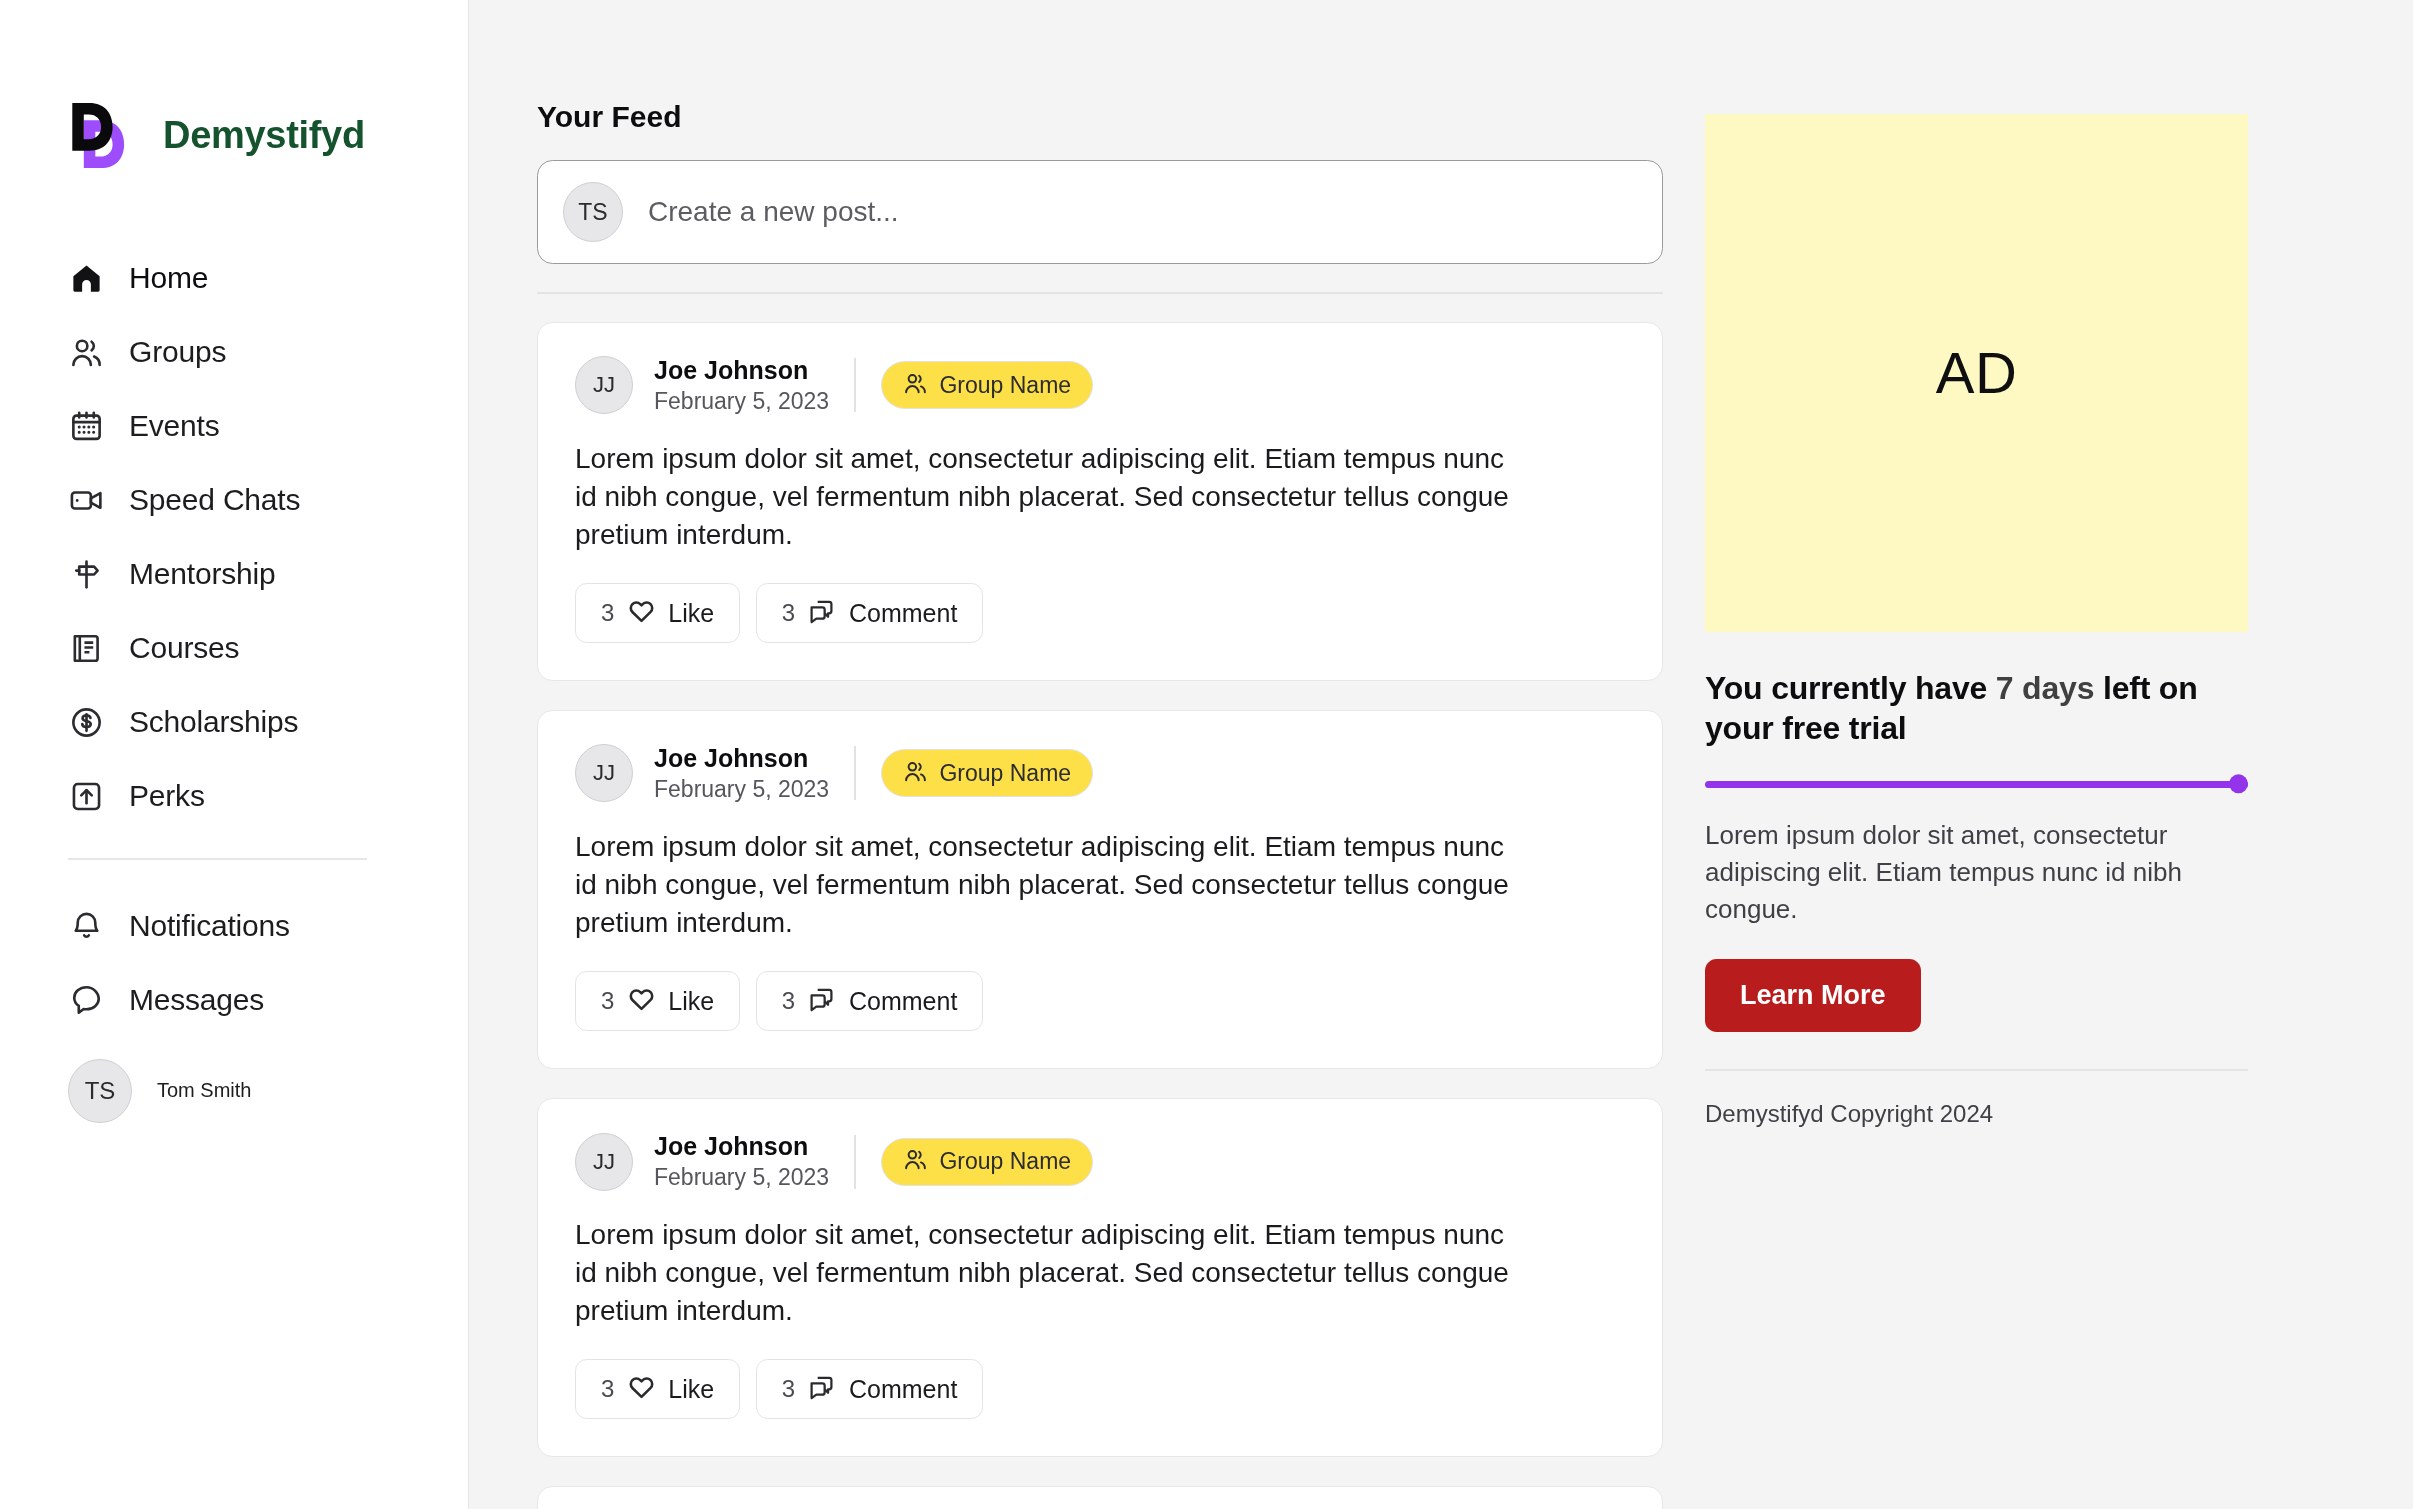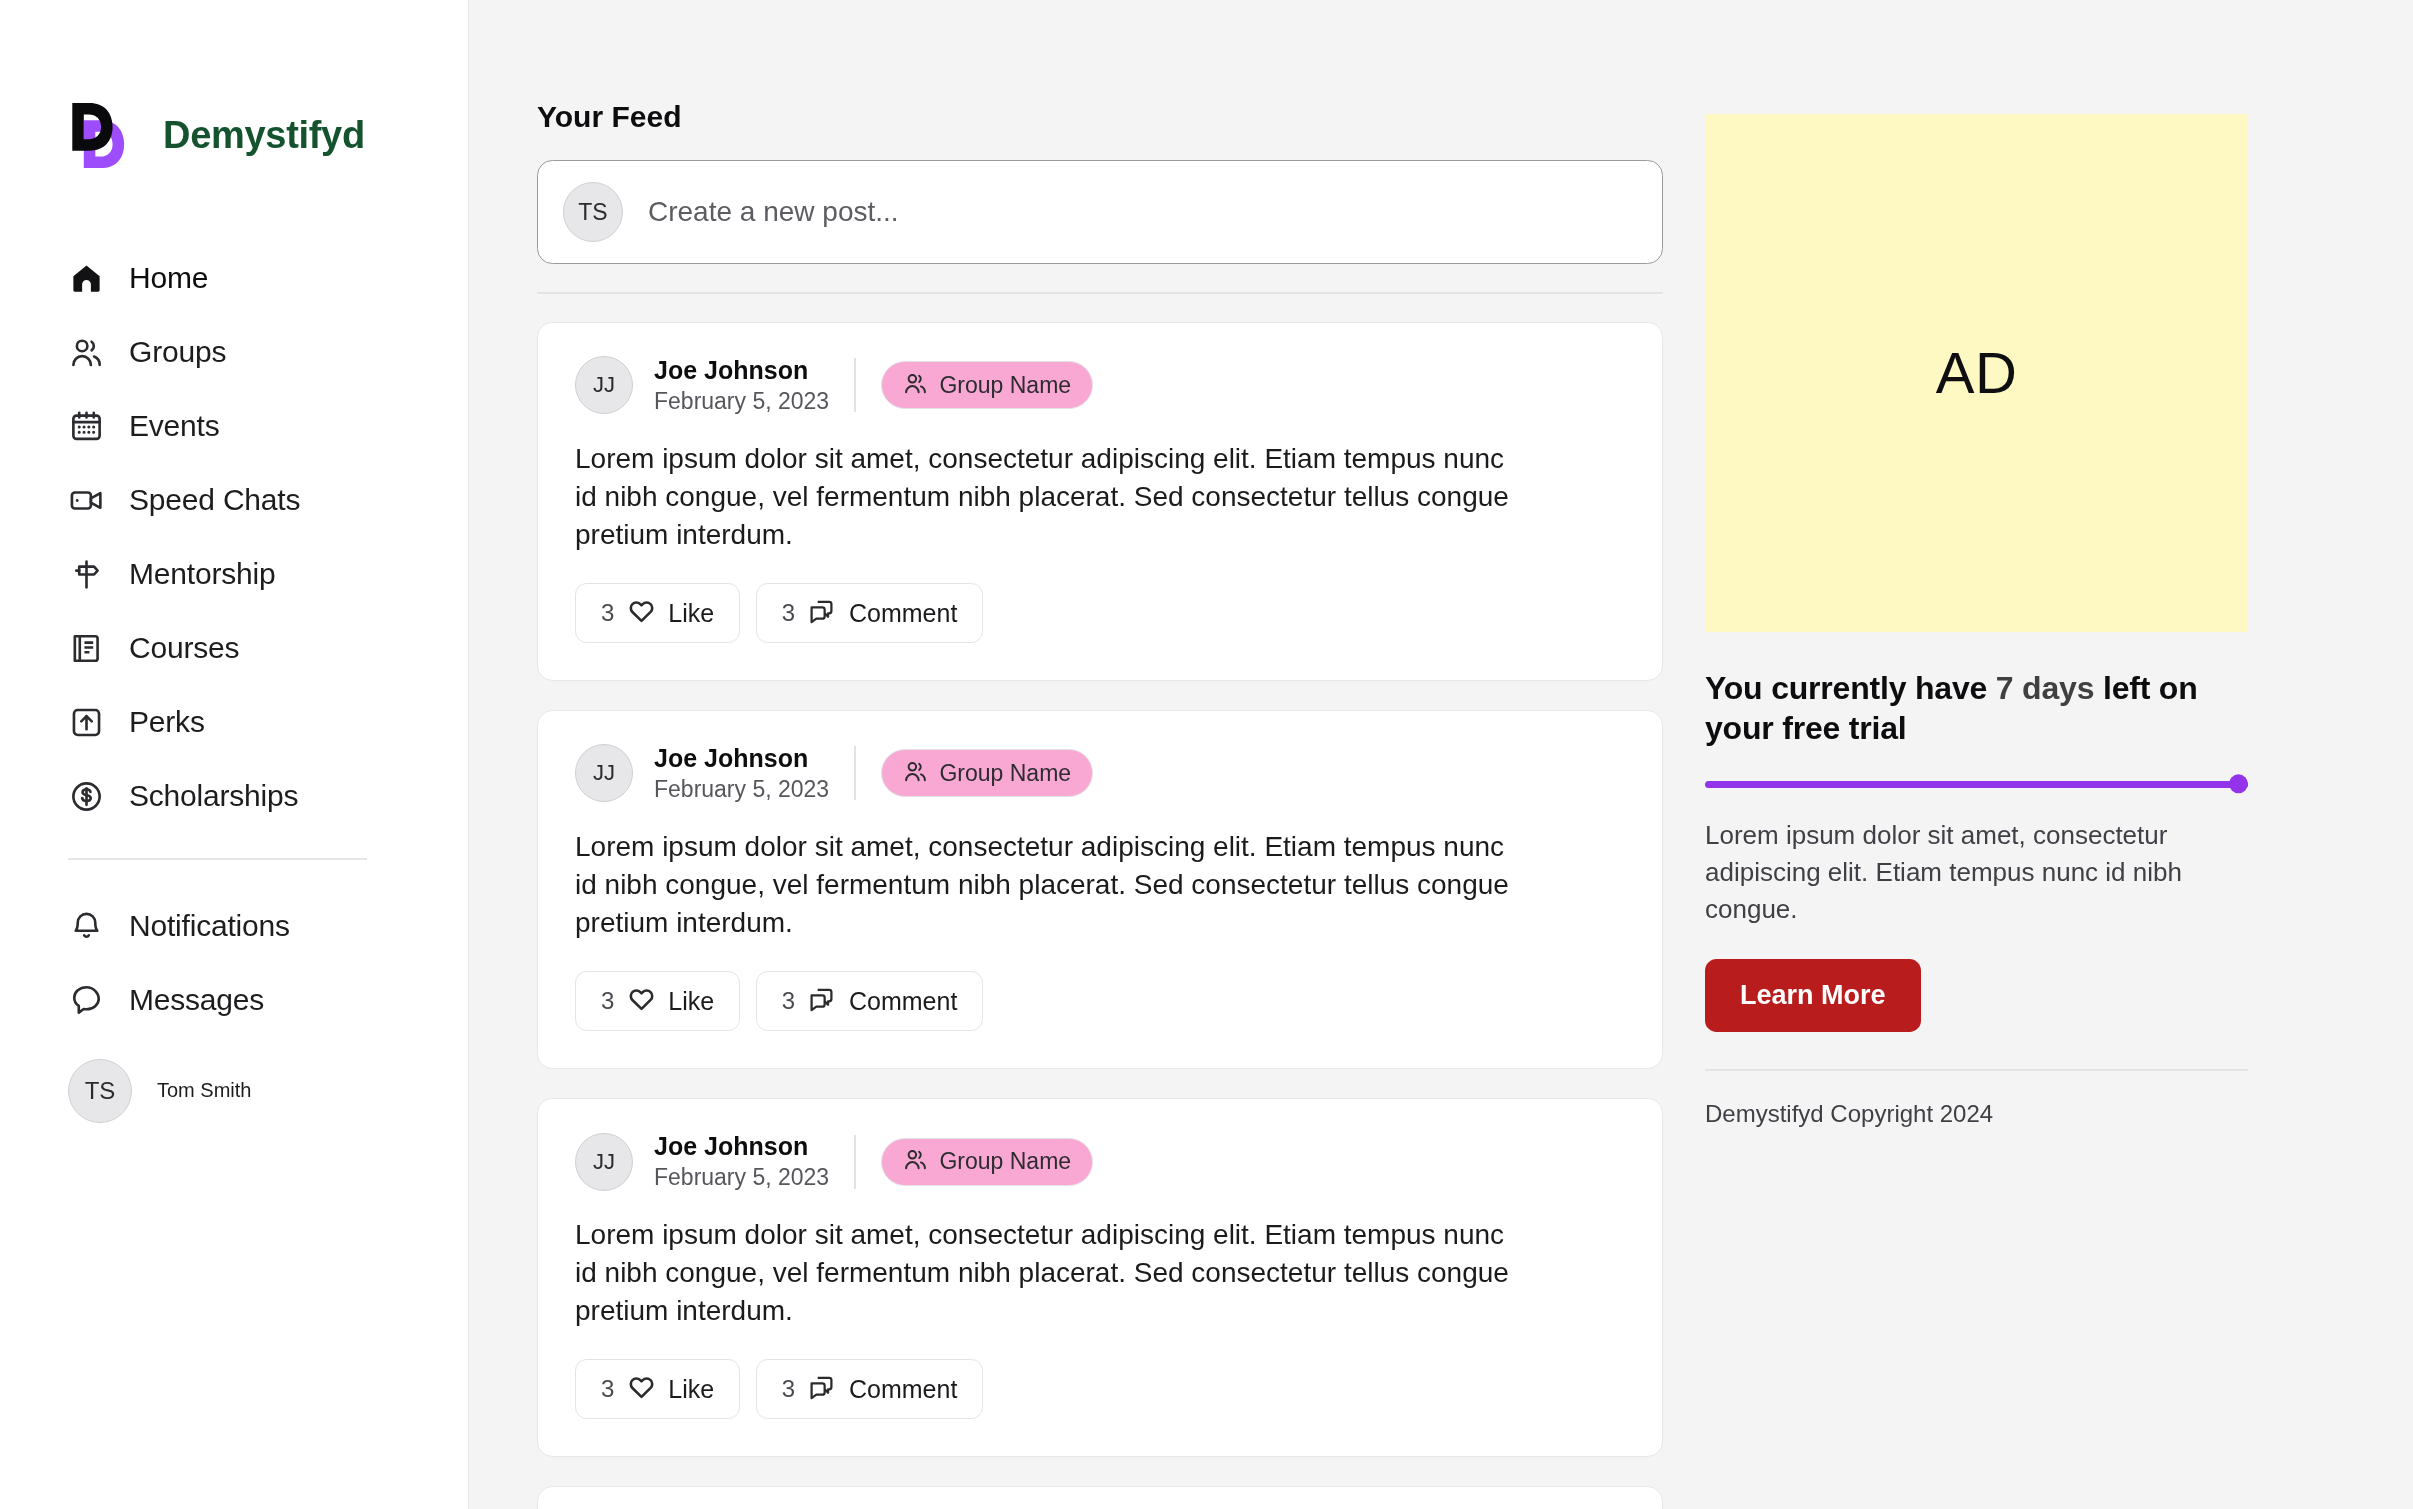--- a/index.html
+++ b/index.html
@@ -72,21 +72,21 @@
   }
   .post-head { display: flex; align-items: center; gap: 21px; }
   .post-head .avatar-circle { width: 58px; height: 58px; font-size: 22px; }
   .post-ident { display: flex; flex-direction: column; justify-content: center; gap: 2.9px; }
   .post-author { font-size: 25px; font-weight: bold; color: #0d0d0f; }
   .post-date { font-size: 23px; color: #56565c; }
   .vdivider { width: 1.9px; height: 54px; background: #e2e2e4; margin: 0 3.9px; }
   .group-pill {
     display: inline-flex; align-items: center; gap: 11.6px;
     height: 48px; padding: 0 21px;
-    border: 1.4px solid #e2e2e4; border-radius: 24px; background: #f9a8d4;
+    border: 1.4px solid #e2e2e4; border-radius: 24px; background: #fde047;
     cursor: pointer;
   }
   .group-pill-label { font-size: 23px; color: #2c2c30; }
 
   .post-body {
     font-size: 28px; line-height: 1.36; color: #1b1b1e;
     margin: 25px 0 0 0; max-width: 951px;
   }
   .post-actions { display: flex; gap: 15.4px; margin-top: 29px; }
   .act-btn {
@@ -210,38 +210,38 @@
             <path d="M4 3.6h14a1.6 1.6 0 0 1 1.6 1.6v13.6A1.6 1.6 0 0 1 18 20.4H4z"></path>
             <path d="M7.4 3.6v16.8"></path>
             <path d="M10.6 8h6M10.6 11.3h6M10.6 14.6h3.4"></path>
           </svg>
         </span>
         <span class="nav-label">Courses</span>
       </div>
 
       <div class="nav-item">
         <span class="nav-ico">
+          <svg width="35" height="35" viewBox="0 0 24 24" fill="none" stroke="#2c2c30" stroke-width="1.8" stroke-linecap="round">
+            <circle cx="12" cy="12" r="9"></circle>
+            <path d="M12 6.3v11.4"></path>
+            <path d="M14.7 8.9c0-1.1-1.2-1.8-2.7-1.8s-2.7.8-2.7 1.9 1 1.6 2.7 2 2.9.9 2.9 2.1-1.3 2-2.9 2-2.9-.8-2.9-2"></path>
+          </svg>
+        </span>
+        <span class="nav-label">Scholarships</span>
+      </div>
+
+      <div class="nav-item">
+        <span class="nav-ico">
           <svg width="35" height="35" viewBox="0 0 24 24" fill="none" stroke="#2c2c30" stroke-width="1.8" stroke-linecap="round" stroke-linejoin="round">
             <rect x="3.4" y="3.4" width="17.2" height="17.2" rx="2.6"></rect>
             <path d="M12 16.6V7.8"></path>
               <path d="M8.4 11.2 12 7.6l3.6 3.6"></path>
           </svg>
         </span>
         <span class="nav-label">Perks</span>
-      </div>
-
-      <div class="nav-item">
-        <span class="nav-ico">
-          <svg width="35" height="35" viewBox="0 0 24 24" fill="none" stroke="#2c2c30" stroke-width="1.8" stroke-linecap="round">
-            <circle cx="12" cy="12" r="9"></circle>
-            <path d="M12 6.3v11.4"></path>
-            <path d="M14.7 8.9c0-1.1-1.2-1.8-2.7-1.8s-2.7.8-2.7 1.9 1 1.6 2.7 2 2.9.9 2.9 2.1-1.3 2-2.9 2-2.9-.8-2.9-2"></path>
-          </svg>
-        </span>
-        <span class="nav-label">Scholarships</span>
       </div>
 
     </nav>
 
     <div class="side-divider"></div>
 
     <nav>
       <div class="nav-item">
         <span class="nav-ico">
           <svg width="35" height="35" viewBox="0 0 24 24" fill="none" stroke="#2c2c30" stroke-width="1.8" stroke-linecap="round" stroke-linejoin="round">

